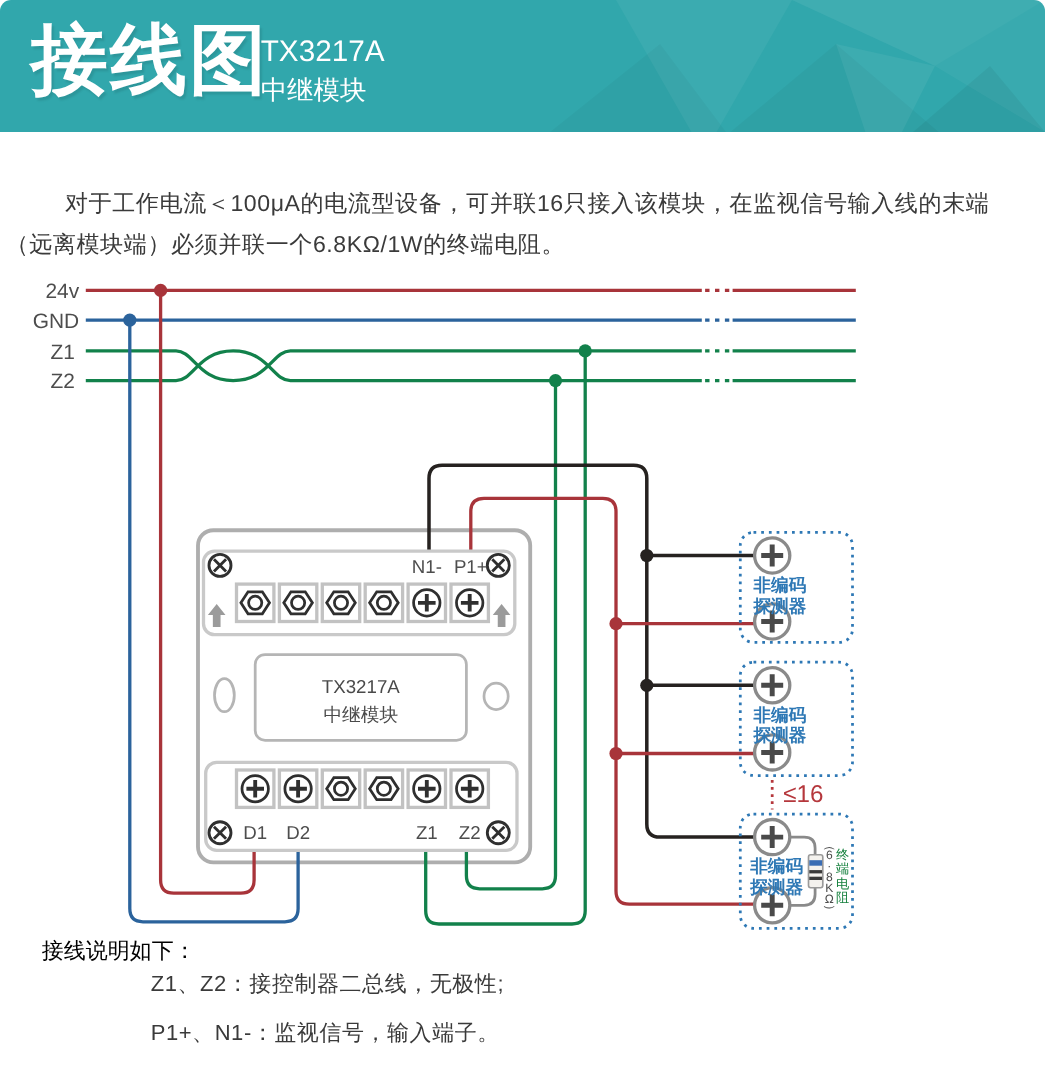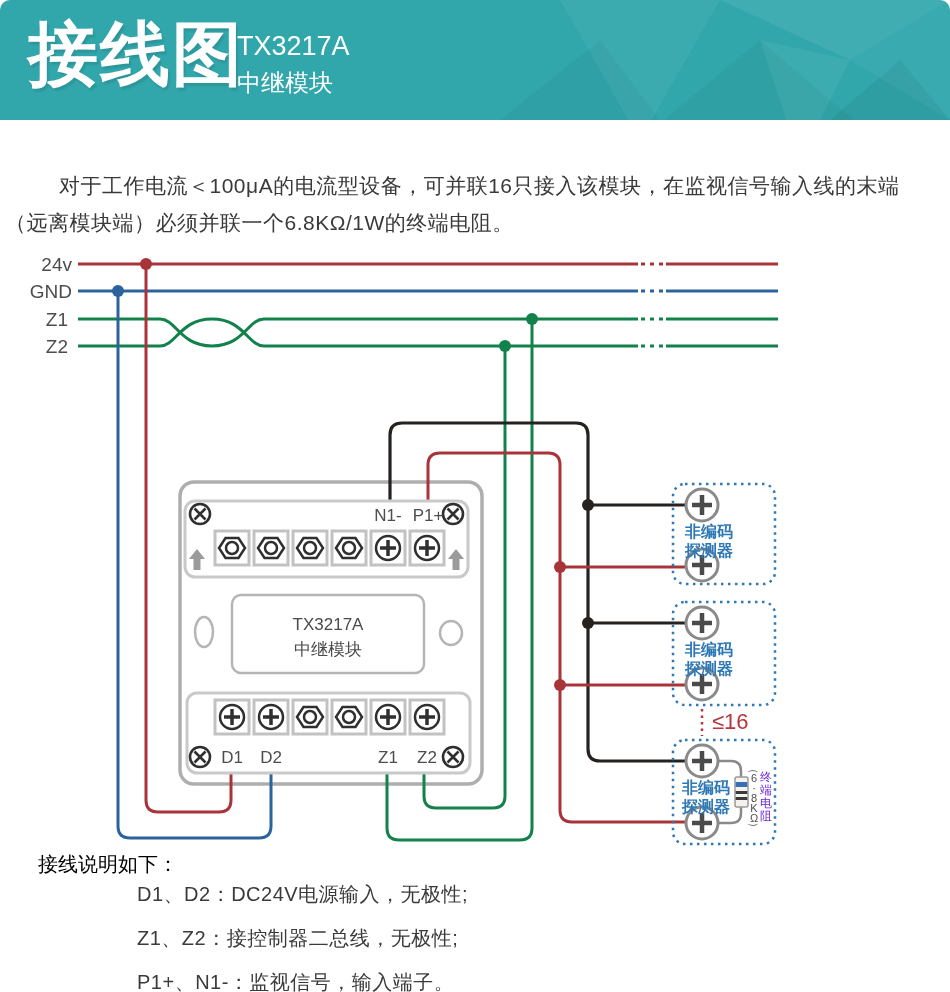--- a/index.html
+++ b/index.html
@@ -19,21 +19,21 @@
   .paragraph{position:absolute;left:5px;top:167px;width:932px;font-size:21px;color:#3a3a3a;
              line-height:37px;text-indent:54px;letter-spacing:0.5px;}
   
   .diagram{position:absolute;left:0;top:0;width:950px;height:992px;}
   svg text{font-family:"Liberation Sans","DejaVu Sans",sans-serif;}
   
   .res-value{position:absolute;left:747px;top:764px;width:14px;display:flex;flex-direction:column;
              align-items:center;font-size:11px;line-height:10px;color:#4d4d4d;}
   .res-value .paren{display:block;height:9px;transform:rotate(90deg);font-size:11px;}
   .res-name{position:absolute;left:760px;top:771px;width:13px;font-size:12px;line-height:13px;
-            color:#6d28d9;word-break:break-all;}
+            color:#15803d;word-break:break-all;}
   
   .legend-title{position:absolute;left:38px;top:851px;font-size:20px;color:#000000;}
   .legend-items{position:absolute;left:137px;top:881px;font-size:20px;color:#3a3a3a;}
   .legend-items div{margin-bottom:17px;letter-spacing:0.5px;}
 </style>
 </head>
 <body>
 
 <div class="page">
 
@@ -259,18 +259,17 @@
     <span>·</span>
     <span>8</span>
     <span>K</span>
     <span>Ω</span>
     <span class="paren">）</span>
   </div>
   <div class="res-name">终端电阻</div>
 
   <div class="legend-title">接线说明如下：</div>
   <div class="legend-items">
-    <div>D1、D2：DC24V电源输入，无极性;</div>
     <div>Z1、Z2：接控制器二总线，无极性;</div>
     <div>P1+、N1-：监视信号，输入端子。</div>
   </div>
 
 </div>
 
 </body></html>

